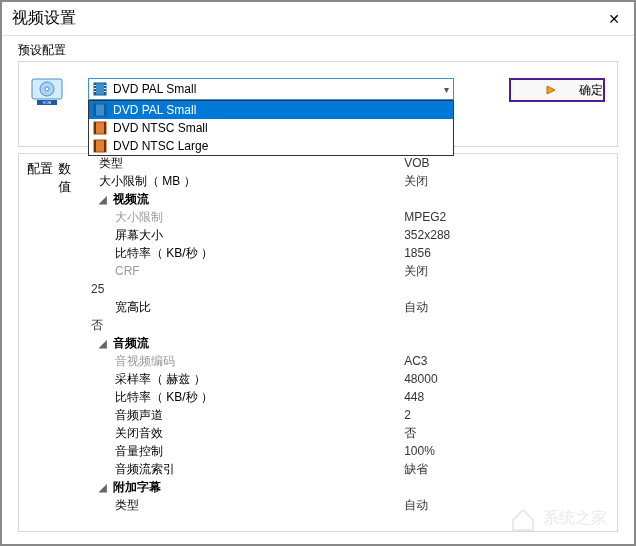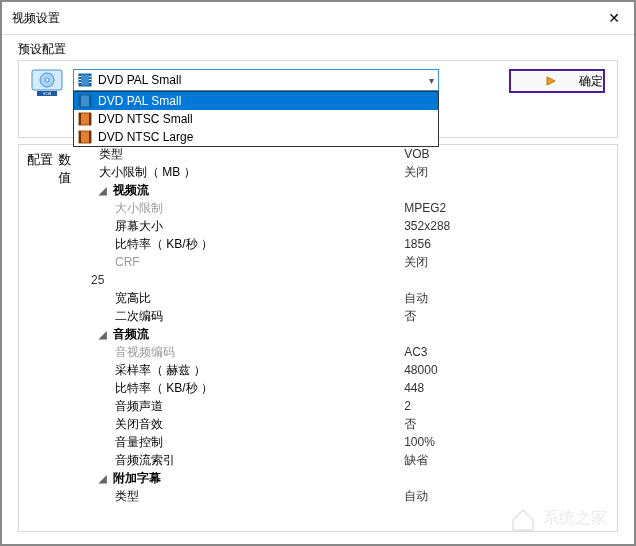--- a/index.html
+++ b/index.html
@@ -1,24 +1,24 @@
 <!DOCTYPE html>
 <html><head>
   <meta charset="utf-8">
   <style>
     * { box-sizing: border-box; margin: 0; padding: 0; }
     body { font-family: "Microsoft YaHei", "SimSun", sans-serif; font-size: 12px; background: #fff; color: #000; }
     .window { width: 636px; height: 546px; border: 2px solid #888; background: #fff; display: flex; flex-direction: column; }
     .titlebar { display: flex; align-items: center; justify-content: space-between; padding: 6px 10px; border-bottom: 1px solid #e0e0e0; }
-    .titlebar .title { font-size: 12px; }
+    .titlebar .title { font-size: 16px; }
     .close-btn { width: 20px; height: 20px; display: flex; align-items: center; justify-content: center; cursor: pointer; font-size: 14px; }
     .preset-section { padding: 6px 16px 2px; }
     .preset-label { font-size: 12px; margin-bottom: 2px; }
     .preset-box { border: 1px solid #d8d8d8; padding: 8px 12px 40px; position: relative; min-height: 60px; }
-    .preset-row { display: flex; align-items: flex-start; gap: 4px; }
+    .preset-row { display: flex; align-items: flex-start; gap: 19px; margin-top: 8px; }
     .vob-icon { width: 32px; height: 28px; display: inline-block; }
     .vob-icon svg { width: 100%; height: 100%; }
     .dropdown-wrap { flex: 1; position: relative; margin-left: 6px; }
     .dropdown-sel { border: 1px solid #3a90d0; background: #fff; height: 22px; display: flex; align-items: center; justify-content: space-between; padding: 0 4px; cursor: pointer; width: 366px; }
     .dropdown-sel .sel-text { display: flex; align-items: center; gap: 6px; }
     .dropdown-arrow { font-size: 10px; color: #555; }
     .dd-list { position: absolute; left: 0; top: 22px; width: 366px; border: 1px solid #333; background: #fff; z-index: 10; }
     .dd-list .dd-item { height: 18px; display: flex; align-items: center; padding: 0 4px; gap: 6px; cursor: pointer; }
     .dd-list .dd-item.selected { background: #0078d7; color: #fff; }
     .film-ico { width: 14px; height: 14px; display: inline-flex; }
@@ -171,21 +171,20 @@
           <div class="rvalue disabled-text">关闭</div>
         </div>
       <div class="cfg-row">
           <div class="rvalue">25</div>
         </div>
       <div class="cfg-row">
           <div class="rlabel indent1">宽高比</div>
           <div class="rvalue">自动</div>
         </div>
       <div class="cfg-row">
-          <div class="rlabel indent1">二次编码</div>
           <div class="rvalue">否</div>
         </div>
 
       <div class="cfg-row cat-row">
         <div class="rlabel indent0">
             <span class="tree-toggle">◢</span>
             <span>音频流</span>
           </div>
         <div class="rvalue"></div>
       </div>

